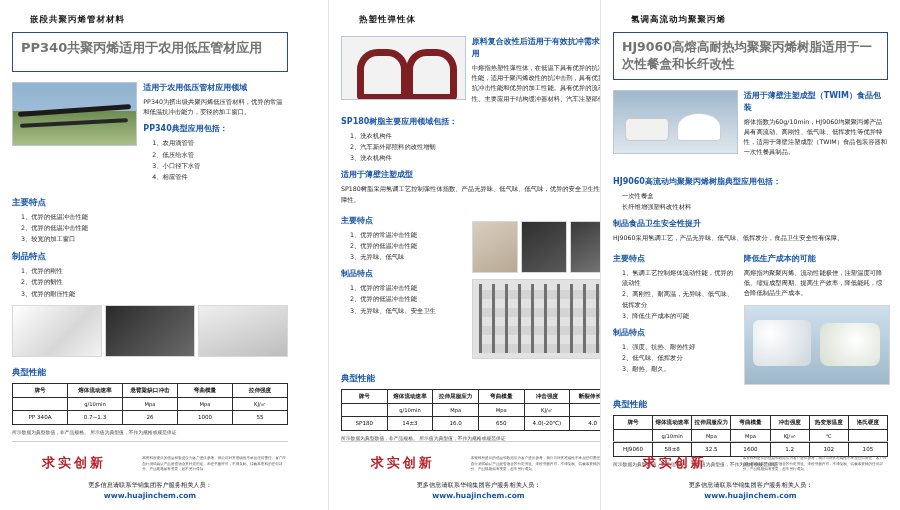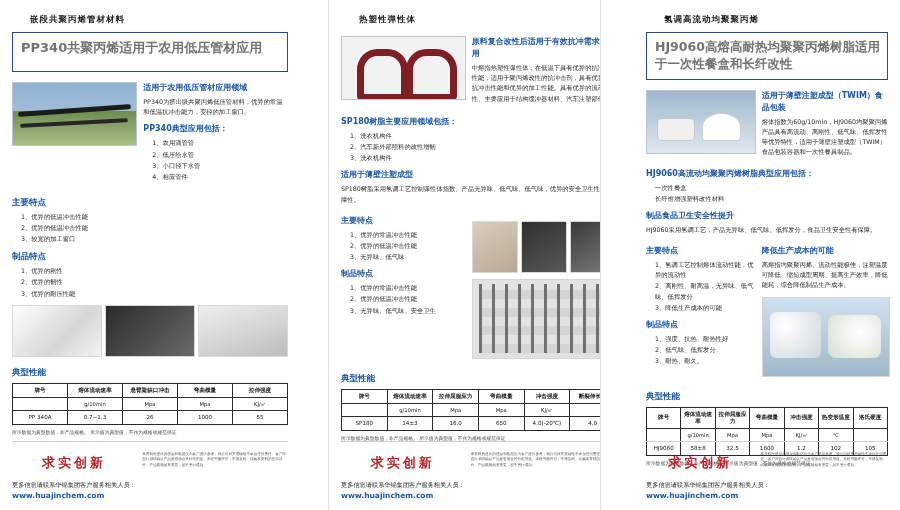--- a/index.html
+++ b/index.html
@@ -12,21 +12,21 @@
   .sheet{position:relative;width:900px;height:510px;}
 
   .panel{
     position:absolute;top:0;width:300px;height:510px;
     box-sizing:border-box;
     background:#ffffff;
     border-left:1px solid #e3e3e3;
   }
   .panel.p1{left:0;border-left:none;}
   .panel.p2{left:300px;margin-left:28px;}
-  .panel.p3{left:600px;padding-left:33px;}
+  .panel.p3{left:600px;}
 
   .panel-inner{position:relative;width:100%;height:100%;padding:8px 12px;box-sizing:border-box;}
 
   .eyebrow{
     font-size:8.5px;color:#1b1b1b;font-weight:bold;
     letter-spacing:1px;margin:6px 0 6px 18px;font-family:Liberation Mono, monospace;
   }
   .headline{
     border:1px solid #2a4a8a;
     background:#ffffff;
@@ -128,27 +128,27 @@
     border:1px solid #2b2b2b;text-align:center;padding:3px 1px;line-height:1.25;
   }
   table.spec th{background:#ffffff;font-weight:bold;}
   table.spec td.unit{font-size:5.2px;}
   .tbl-note{font-size:4.8px;color:#444;line-height:1.5;margin-top:4px;}
 
   .footer{
     position:absolute;left:12px;right:12px;bottom:8px;
     border-top:1px solid #cfcfcf;padding-top:6px;
   }
-  .footer-row{display:flex;gap:6px;align-items:center;}
+  .footer-row{display:flex;gap:6px;align-items:flex-end;}
   .slogan{
     color:#b8222a;font-weight:bold;font-size:13px;letter-spacing:3px;
     width:46%;text-align:center;padding-top:6px;
   }
   .fine{font-size:3.6px;color:#555;line-height:1.45;width:54%;}
-  .contact{font-size:6.2px;color:#1f1f1f;text-align:left;margin-top:8px;line-height:1.6;}
+  .contact{font-size:6.2px;color:#1f1f1f;text-align:center;margin-top:8px;line-height:1.6;}
   .contact .url{color:#1b57a6;font-weight:bold;font-size:7.5px;}
 </style>
 </head>
 <body>
 
 <div class="sheet">
 
   <section class="panel p1">
     <div class="panel-inner">
       <div class="eyebrow">嵌段共聚丙烯管材材料</div>
@@ -335,21 +335,21 @@
       <div class="cols">
         <div class="colL">
           <div class="photo food"></div>
         </div>
         <div class="colR">
           <div class="blue-h">适用于薄壁注塑成型（TWIM）食品包装</div>
           <div class="body-t">熔体指数为60g/10min，HJ9060均聚聚丙烯产品具有高流动、高刚性、低气味、低挥发性等优异特性，适用于薄壁注塑成型（TWIM）食品包装容器和一次性餐具制品。</div>
         </div>
       </div>
 
-      <div class="blue-h" style="margin-top:4px">HJ9060高流动均聚聚丙烯树脂典型应用包括：</div>
+      <div class="blue-h" style="margin-top:12px">HJ9060高流动均聚聚丙烯树脂典型应用包括：</div>
       <div class="list-t">
         <div>一次性餐盒</div>
         <div>长纤维增强塑料改性材料</div>
       </div>
       <div class="blue-h">制品食品卫生安全性提升</div>
       <div class="body-t">HJ9060采用氢调工艺，产品无异味、低气味、低挥发分，食品卫生安全性有保障。</div>
 
       <div class="cols">
         <div class="colL">
           <div class="blue-h">主要特点</div>

